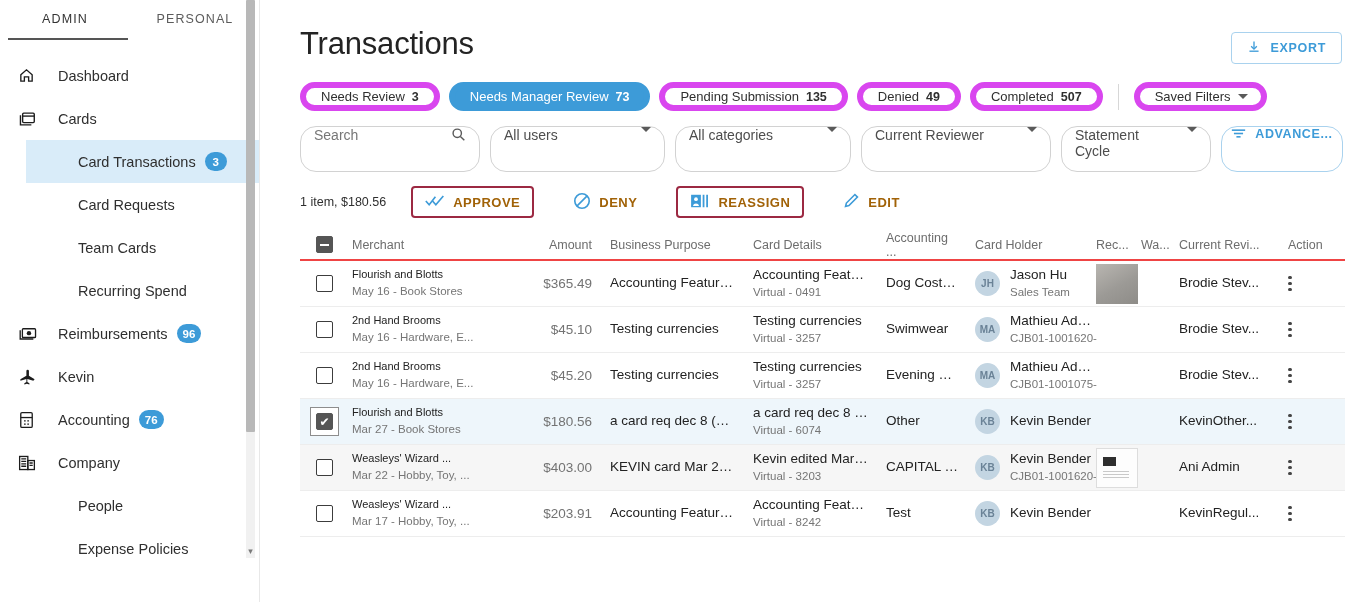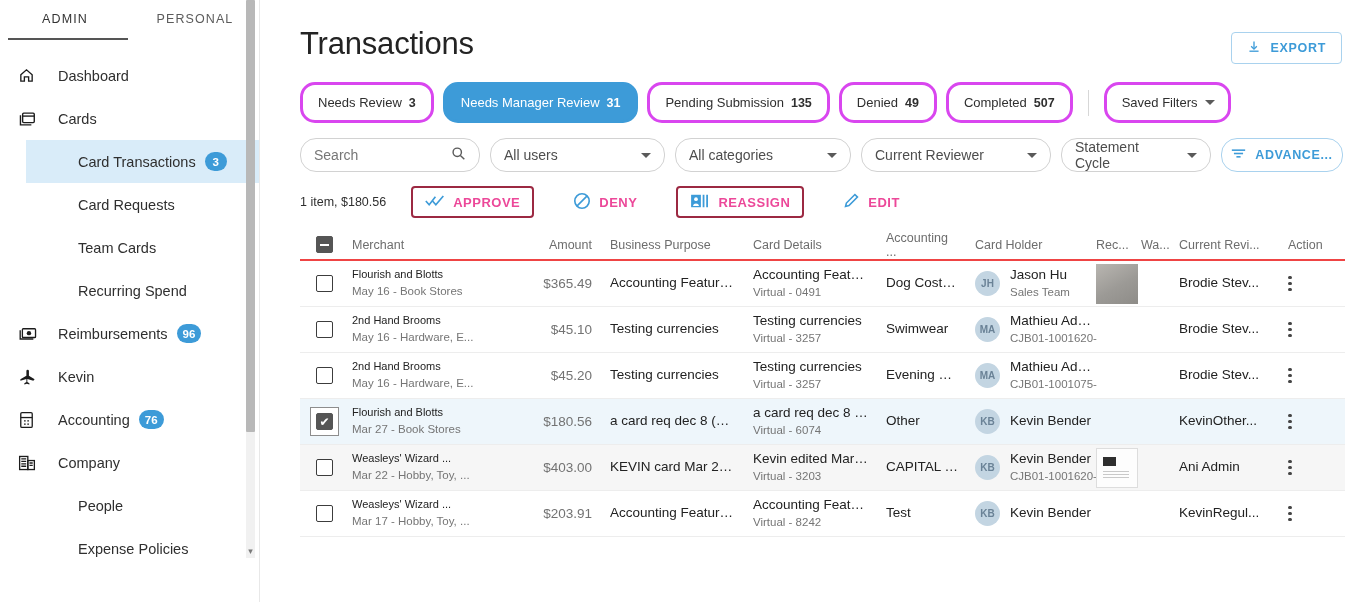--- a/index.html
+++ b/index.html
@@ -78,37 +78,37 @@
     display: flex; align-items: center; gap: 9px;
     height: 32px; padding: 0 15px;
     border: 1px solid #a9d2ee; border-radius: 4px;
     color: #3d9bd8; font-size: 12.5px; font-weight: bold; letter-spacing: 0.7px;
     background: #fff; cursor: pointer;
   }
 
   
   .chip-row { display: flex; align-items: center; margin-top: 20px; gap: 9px; }
   .chip {
-    height: 41px; border-radius: 15px; border: 3px solid #d946ef;
+    height: 29px; border-radius: 15px; border: 6px solid #d946ef;
     display: inline-flex; align-items: center; gap: 7px;
     padding: 0 15px; font-size: 13px; color: #2f2f2f; background: #fff;
     cursor: pointer; white-space: nowrap;
   }
   .chip .cnt { font-weight: bold; font-size: 12.5px; }
   .chip.active { background: #3d9bd8; border-color: #3d9bd8; color: #fff; }
   .chip-sep { width: 1px; height: 26px; background: #d7d7d7; margin: 0 6px; }
   .chip.saved { padding-right: 13px; }
   .caret { width: 0; height: 0; border-left: 5px solid transparent;
            border-right: 5px solid transparent; border-top: 5px solid #5a5a5a; }
 
   
   .filter-row { display: flex; align-items: center; margin-top: 15px; gap: 10px; }
   .ctl {
-    height: 34px; border: 1px solid #d2d2d2; border-radius: 16px;
-    display: inline-flex; align-items: center; justify-content: space-between;
+    height: 46px; border: 1px solid #d2d2d2; border-radius: 16px;
+    display: inline-flex; justify-content: space-between;
     padding: 0 13px; font-size: 14px; color: #4d4d4d; background: #fff;
     cursor: pointer;
   }
   .ctl.search { width: 180px; }
   .ctl.users { width: 175px; }
   .ctl.cats { width: 176px; gap: 43px; }
   .ctl.rev { width: 190px; }
   .ctl.cycle { width: 150px; gap: 10px; justify-content: center; }
   .ctl.adv {
     width: 122px; border-color: #a9d2ee; color: #3d9bd8;
@@ -116,21 +116,21 @@
     justify-content: center; gap: 9px;
   }
   .ctl .ph { color: #767676; }
 
   
   .action-row { display: flex; align-items: center; margin-top: 14px; gap: 15px; }
   .sel-summary { font-size: 12.5px; color: #2f2f2f; margin-right: 10px; white-space: nowrap; }
   .act {
     display: inline-flex; align-items: center; gap: 8px;
     height: 32px; padding: 0 12px;
-    color: #ec4899; font-size: 13px; font-weight: bold; letter-spacing: 0.5px;
+    color: #a16207; font-size: 13px; font-weight: bold; letter-spacing: 0.5px;
     background: #fff; cursor: pointer; border: 2px solid transparent; border-radius: 4px;
   }
   .act.outlined { border-color: #9c2942; }
   .act.plain { margin-left: 10px; }
 
   
   .tbl { margin-top: 12px; width: 1045px; }
   .thead {
     display: flex; align-items: center; height: 31px;
     font-size: 12.5px; color: #6d6d6d;
@@ -332,21 +332,21 @@
       <span>EXPORT</span>
     </div>
 
     <div class="chip-row">
       <div class="chip">
         <span>Needs Review</span>
         <span class="cnt">3</span>
       </div>
       <div class="chip active">
         <span>Needs Manager Review</span>
-        <span class="cnt">31</span>
+        <span class="cnt">73</span>
       </div>
       <div class="chip">
         <span>Pending Submission</span>
         <span class="cnt">135</span>
       </div>
       <div class="chip">
         <span>Denied</span>
         <span class="cnt">49</span>
       </div>
       <div class="chip">

